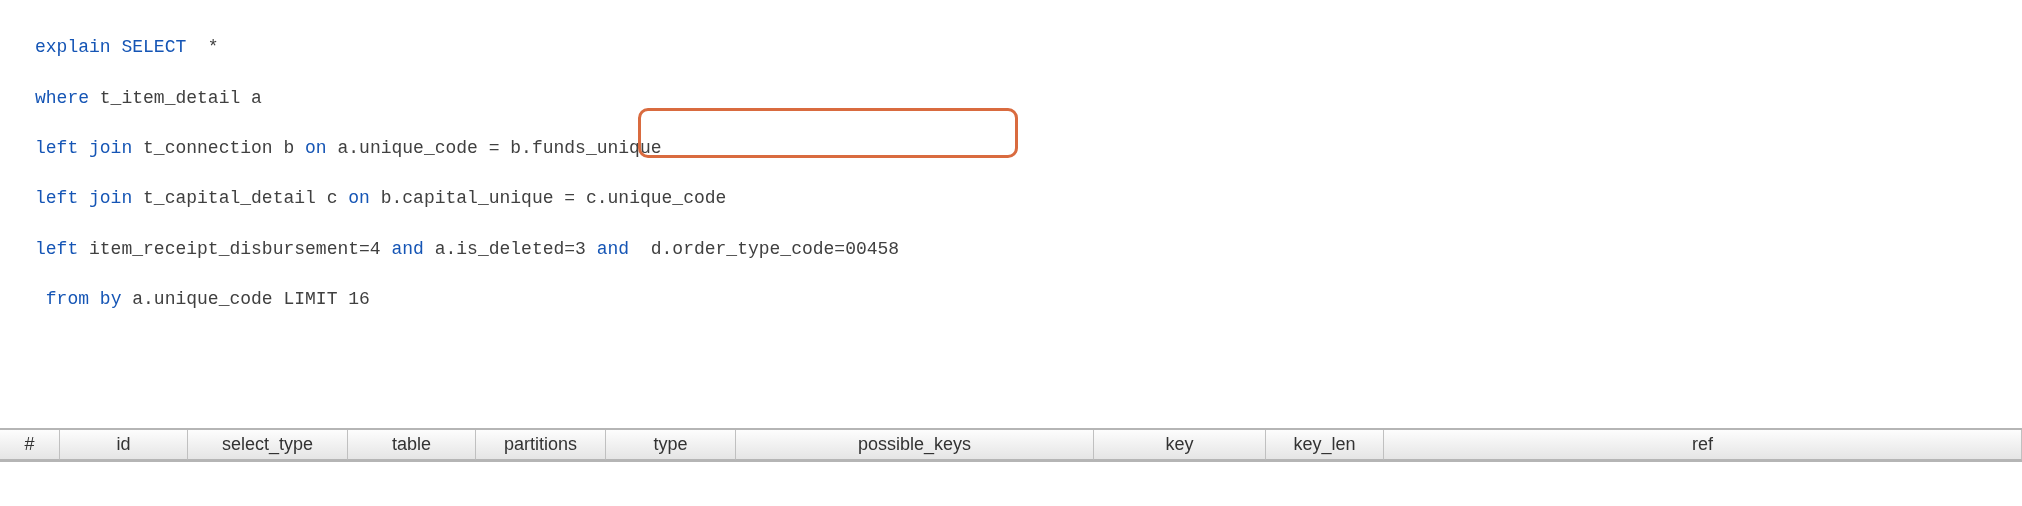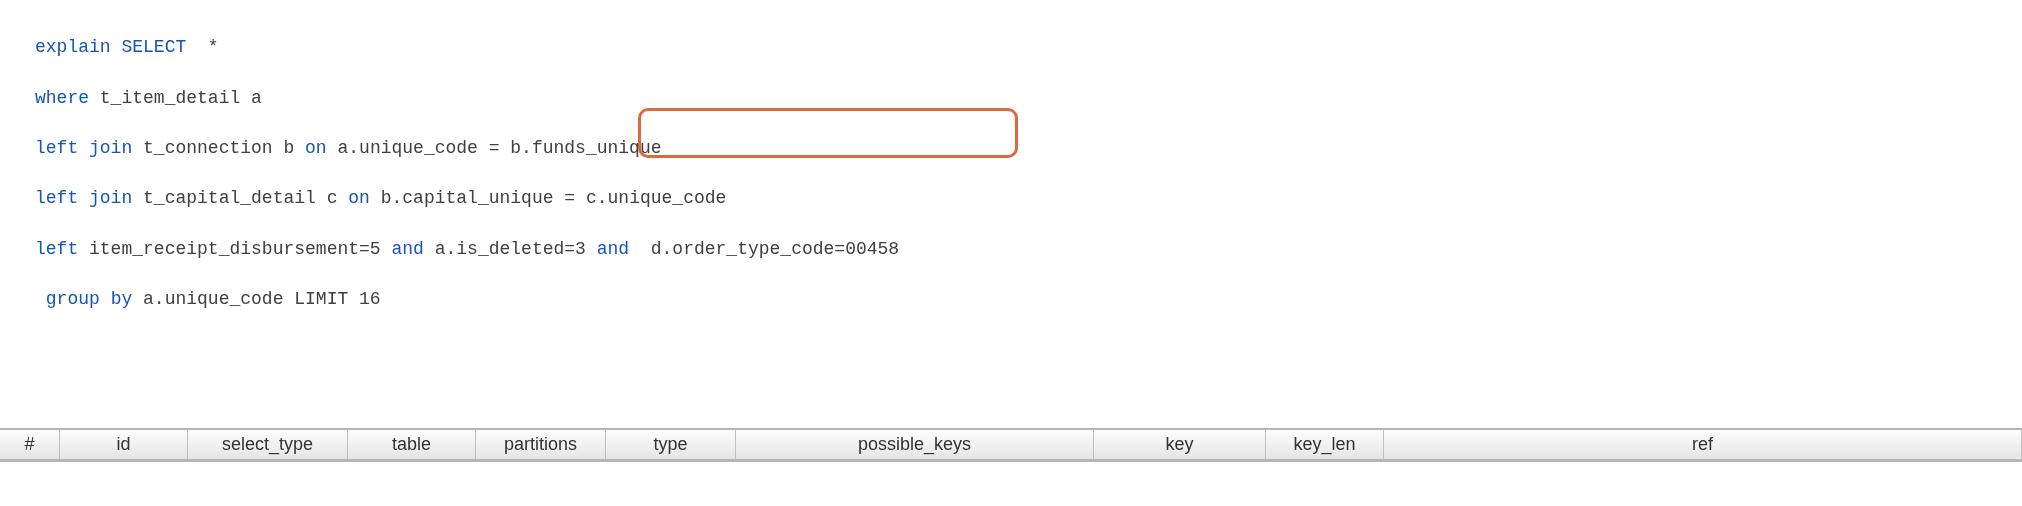--- a/index.html
+++ b/index.html
@@ -66,22 +66,22 @@
     }
   </style>
 </head>
 <body>
 
 <div class="sql-editor">
 <span class="sql-line"><span class="kw-blue">explain</span><span class="text-plain"> </span><span class="kw-blue">SELECT</span><span class="text-plain">  *</span></span>
 <span class="sql-line"><span class="kw-blue">where</span><span class="text-plain"> t_item_detail a</span></span>
 <span class="sql-line"><span class="kw-blue">left</span><span class="kw-blue"> join</span><span class="text-plain"> t_connection b </span><span class="kw-blue">on</span><span class="text-plain"> a.unique_code = b.funds_unique</span></span>
 <span class="sql-line"><span class="kw-blue">left</span><span class="kw-blue"> join</span><span class="text-plain"> t_capital_detail c </span><span class="kw-blue">on</span><span class="text-plain"> b.capital_unique = c.unique_code</span></span>
-<span class="sql-line"><span class="kw-blue">left</span><span class="text-plain"> item_receipt_disbursement=5 </span><span class="kw-blue">and</span><span class="text-plain"> a.is_deleted=3 </span><span class="kw-blue">and</span><span class="text-plain">  d.order_type_code=00458</span></span>
-<span class="sql-line"><span class="text-plain"> </span><span class="kw-blue">group</span><span class="kw-blue"> by</span><span class="text-plain"> a.unique_code LIMIT 16</span></span>
+<span class="sql-line"><span class="kw-blue">left</span><span class="text-plain"> item_receipt_disbursement=4 </span><span class="kw-blue">and</span><span class="text-plain"> a.is_deleted=3 </span><span class="kw-blue">and</span><span class="text-plain">  d.order_type_code=00458</span></span>
+<span class="sql-line"><span class="text-plain"> </span><span class="kw-blue">from</span><span class="kw-blue"> by</span><span class="text-plain"> a.unique_code LIMIT 16</span></span>
   <div class="highlight-box box1"></div>
 </div>
 
 <div class="grid-wrap">
 
   <div class="grid">
     <div class="hdr">#</div>
     <div class="hdr">id</div>
     <div class="hdr">select_type</div>
     <div class="hdr">table</div>

